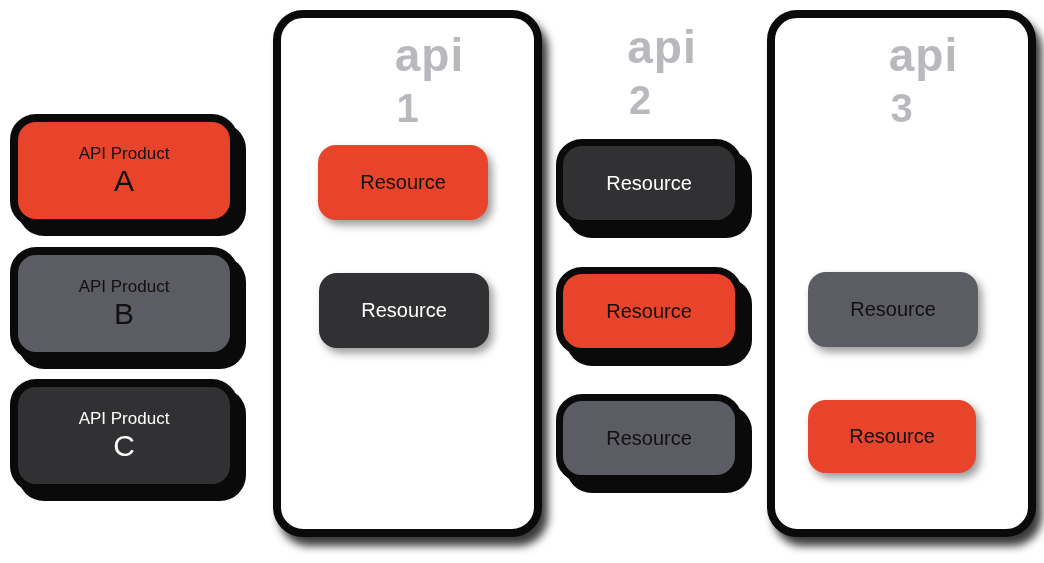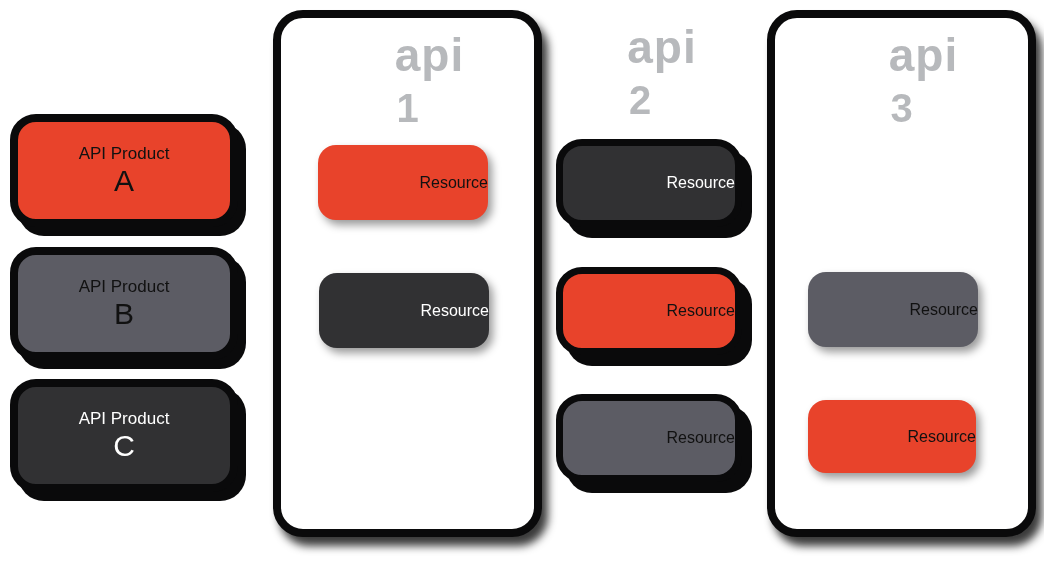--- a/index.html
+++ b/index.html
@@ -39,22 +39,22 @@
     color:var(--label_gray,#b7b9bc);line-height:1.0;margin-top:14px;margin-left:44px;
   }
   .api-num{
     font-size:40px;font-weight:bold;
     color:var(--label_gray,#b7b9bc);line-height:1.0;margin-top:10px;
   }
   
   .res{
     position:absolute;
     box-sizing:border-box;
-    display:flex;align-items:center;justify-content:flex-end;
-    font-size:16px;
+    display:flex;align-items:center;justify-content:center;
+    font-size:20px;
   }
   .res.soft{
     width:170px;height:75px;border-radius:18px;
     box-shadow:4px 5px 8px rgba(0,0,0,.40);
   }
   .res.hard{
     width:186px;height:88px;border-radius:26px;
     border:7px solid var(--border_black,#0a0a0b);
     box-shadow:10px 11px 0 var(--border_black,#0a0a0b);
   }

